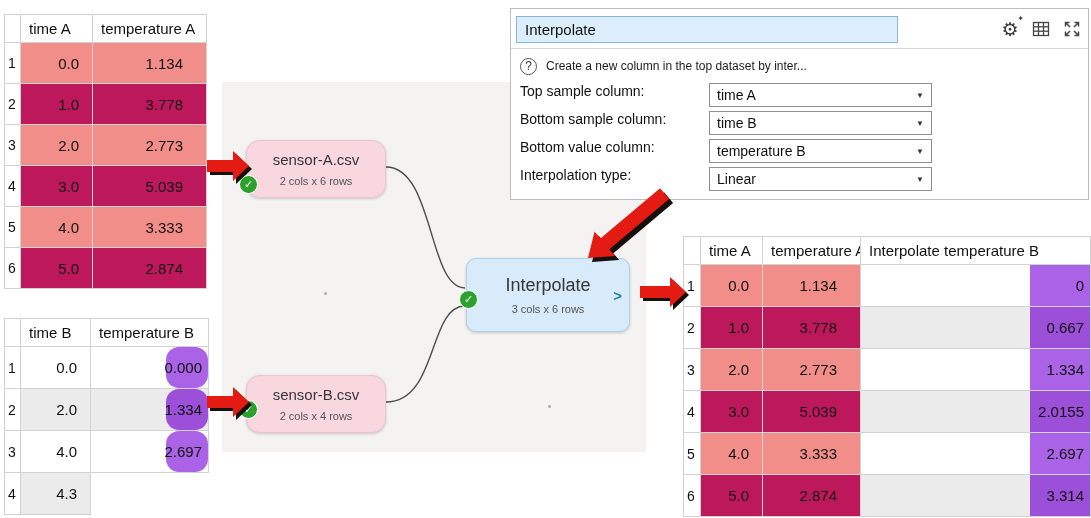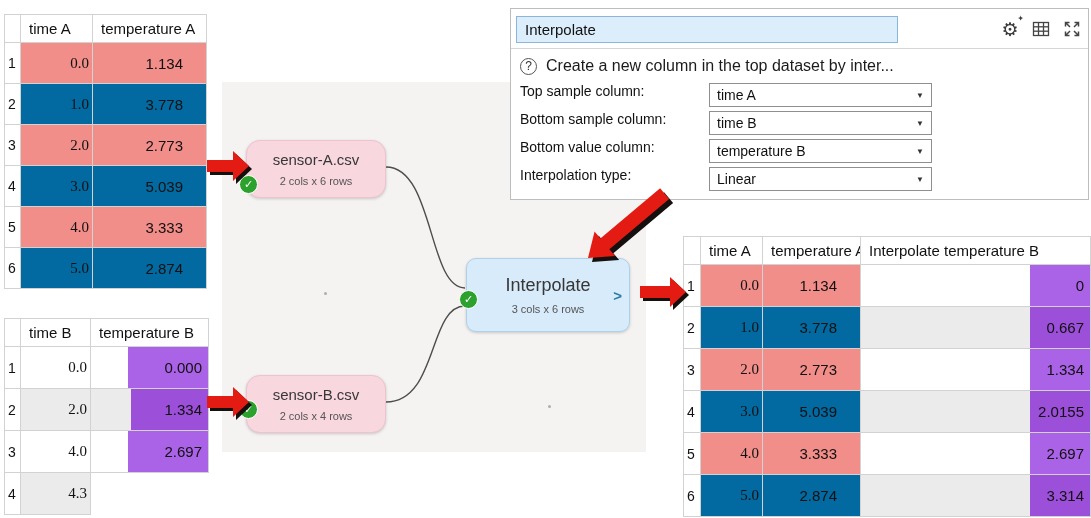--- a/index.html
+++ b/index.html
@@ -8,38 +8,38 @@
     background:#ffffff;font-family:"Liberation Sans","DejaVu Sans",sans-serif;color:#111;
   }
   
   .tbl{position:absolute;background:#fff;border-left:1px solid #d2d2d2;border-top:1px solid #d2d2d2;z-index:2;}
   .trow{display:flex;}
   .cell{border-right:1px solid #d2d2d2;border-bottom:1px solid #d2d2d2;display:flex;align-items:center;
         box-sizing:border-box;overflow:hidden;font-size:15px;background:#fff;}
   .h{padding-left:8px;white-space:nowrap;}
   .rn{padding-left:3px;font-size:14px;}
   .num{justify-content:flex-end;}
-  .ta-time{padding-right:3px;font-family:Liberation Serif, serif;}
+  .ta-time{padding-right:13px;}
   .ta-temp{padding-right:23px;}
   .odd  .red{background:#f18e89;}
-  .even .red{background:#0369a1;}
+  .even .red{background:#be185d;}
   .odd  .plain{background:#ffffff;}
   .even .plain{background:#ebebeb;}
   .pcell{padding:0;justify-content:flex-end;}
   .odd  .pcell{background:#ffffff;}
   .even .pcell{background:#ebebeb;padding-left:40px;}
   .pfill{height:100%;display:flex;align-items:center;justify-content:flex-end;
          padding-right:6px;box-sizing:border-box;}
   .odd  .pfill{background:#aa62e6;}
   .even .pfill{background:#9c4fd9;}
   
   .tA .rn{width:16px;} .tA .ca{width:72px;} .tA .cb{width:114px;}
   .tA .trow{height:41px;} .tA .thead{height:28px;}
   .tB .rn{width:16px;} .tB .ca{width:70px;} .tB .cb{width:118px;}
-  .tB .trow{height:42px;} .tB .thead{height:28px;} .tB .pfill{width:80px;}
+  .tB .trow{height:42px;} .tB .thead{height:28px;} .tB .pfill{width:42px;border-radius:13px;}
   .tR .rn{width:17px;} .tR .ca{width:62px;} .tR .cb{width:98px;} .tR .cc{width:230px;}
   .tR .trow{height:42px;} .tR .thead{height:28px;} .tR .pfill{width:60px;}
   
   .canvas{position:absolute;left:222px;top:82px;width:424px;height:370px;background:#f4f3f1;z-index:0;}
   .dot{position:absolute;width:3px;height:3px;border-radius:50%;background:#aeaeae;z-index:1;}
   svg.connectors{position:absolute;left:0;top:0;z-index:1;pointer-events:none;}
   .wire{fill:none;stroke:#4d4d4d;stroke-width:1.4;}
   .node{position:absolute;border-radius:14px;display:flex;flex-direction:column;align-items:center;
         justify-content:center;z-index:2;box-shadow:0 1px 3px rgba(0,0,0,.18);}
   .pink{background:#f8d7df;border:1px solid #eec3cf;}
@@ -59,21 +59,21 @@
   .ptitle{width:382px;height:27px;background:#dceefc;border:1px solid #8ab6dc;display:flex;align-items:center;
           padding-left:8px;font-size:15px;box-sizing:border-box;}
   .picons{margin-left:auto;display:flex;gap:9px;align-items:center;}
   .picon{width:22px;height:22px;display:flex;align-items:center;justify-content:center;
          font-size:19px;color:#3a3a3a;position:relative;cursor:default;}
   .spark{position:absolute;top:-4px;right:-3px;font-size:8px;font-style:normal;color:#3a3a3a;}
   .psep{position:absolute;top:39px;left:0;right:0;border-top:1px solid #d6d6d6;}
   .phelp{position:absolute;top:44px;left:9px;right:8px;height:26px;display:flex;align-items:center;gap:9px;}
   .qicon{width:17px;height:17px;border-radius:50%;border:1.5px solid #555;color:#333;font-size:12px;
          display:flex;align-items:center;justify-content:center;flex:0 0 auto;box-sizing:border-box;}
-  .phelp-text{font-size:16px;color:#1b1b1b;white-space:nowrap;overflow:hidden;}
+  .phelp-text{font-size:12px;color:#1b1b1b;white-space:nowrap;overflow:hidden;}
   .pfield{position:absolute;left:9px;right:8px;height:24px;display:flex;align-items:flex-start;}
   .plabel{font-size:14px;color:#111;white-space:nowrap;}
   .pdd{position:absolute;left:189px;width:223px;height:24px;border:1px solid #8f8f8f;background:#fff;
        display:flex;align-items:center;padding-left:7px;box-sizing:border-box;font-size:14px;}
   .pdd-arrow{position:absolute;right:7px;font-size:8px;color:#333;}
   
   svg.arrows{position:absolute;left:0;top:0;z-index:6;pointer-events:none;}
   .ashadow{fill:#15100e;}
   .ared{fill:#e31b12;}
 </style>

